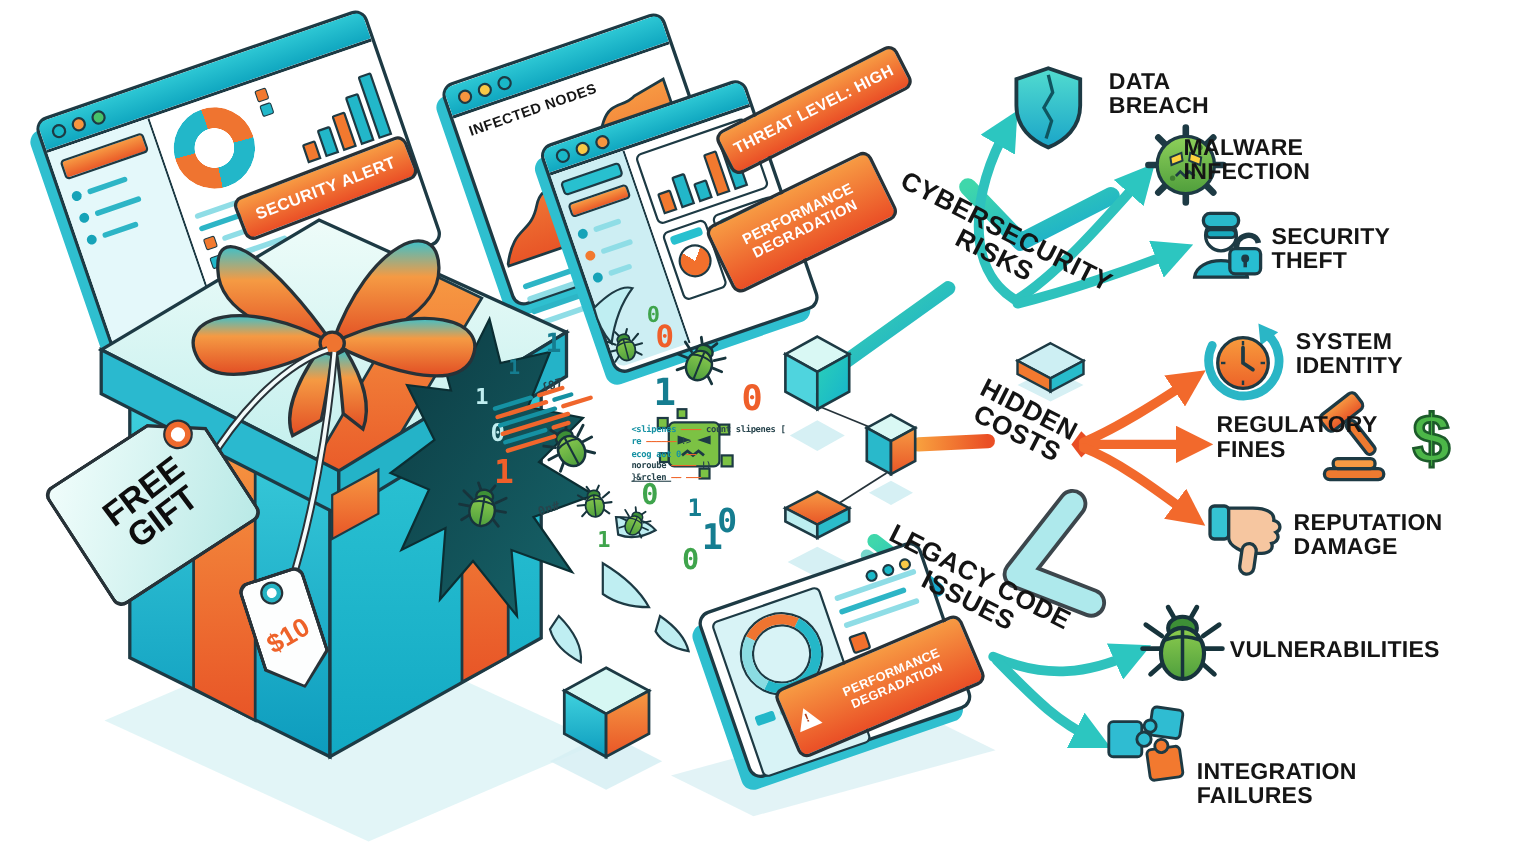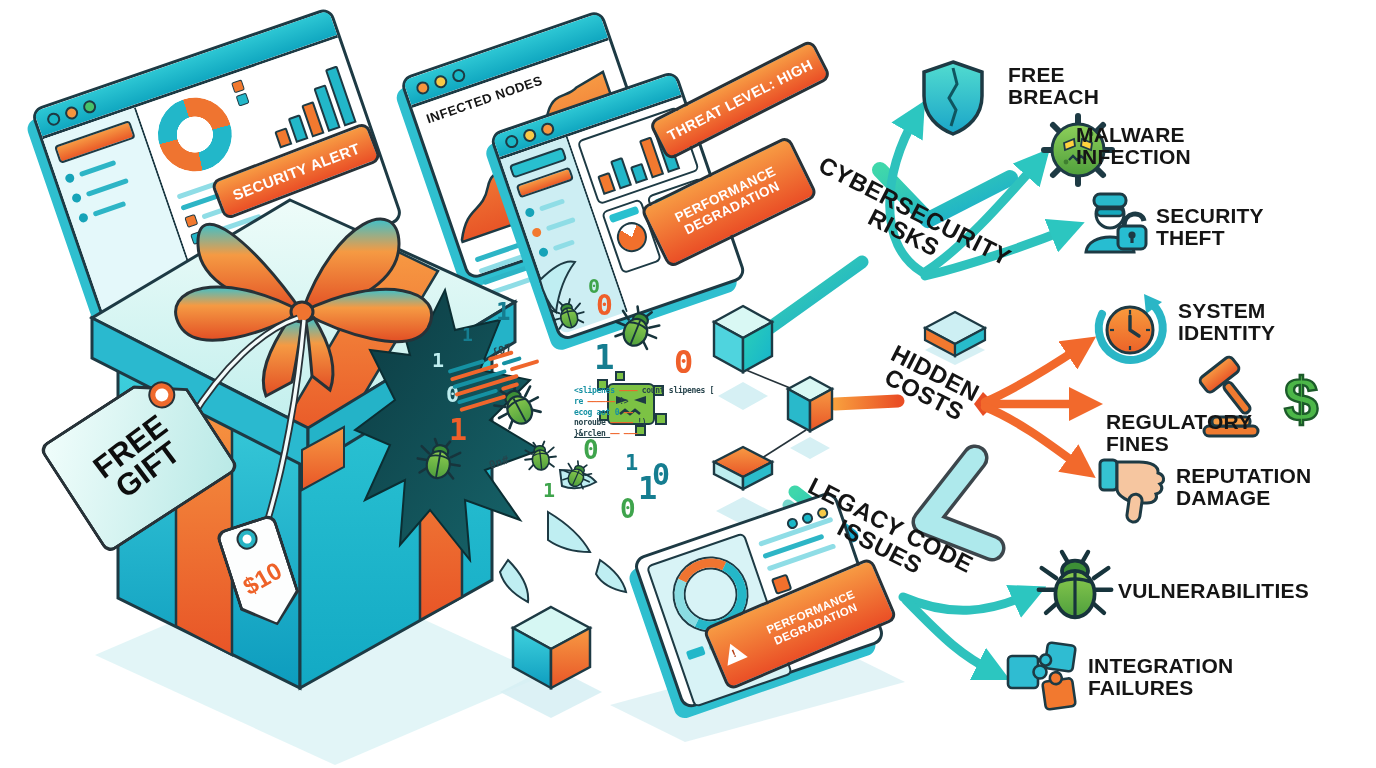--- a/index.html
+++ b/index.html
@@ -564,28 +564,28 @@
   <div class="tag-inner">
       <div class="price-text">$10</div>
     </div>
   <div class="tag-hole"></div>
 </div>
 
 <div class="branch-label" id="lbl-cyber">CYBERSECURITY RISKS</div>
 <div class="branch-label" id="lbl-hidden">HIDDEN COSTS</div>
 <div class="branch-label" id="lbl-legacy">LEGACY CODE ISSUES</div>
 
-<div class="outcome-label" style="left:1008px;top:64px;width:112px">FREE BREACH</div>
+<div class="outcome-label" style="left:1008px;top:64px;width:112px">DATA BREACH</div>
 <div class="outcome-label" style="left:1076px;top:124px;width:135px">MALWARE INFECTION</div>
 <div class="outcome-label" style="left:1156px;top:205px;width:110px">SECURITY THEFT</div>
 <div class="outcome-label" style="left:1178px;top:300px;width:130px">SYSTEM IDENTITY</div>
-<div class="outcome-label" style="left:1106px;top:411px;width:160px">REGULATORY FINES</div>
+<div class="outcome-label" style="left:1106px;top:376px;width:160px">REGULATORY FINES</div>
 <div class="outcome-label" style="left:1176px;top:465px;width:160px">REPUTATION DAMAGE</div>
 <div class="outcome-label" style="left:1118px;top:580px;width:230px">VULNERABILITIES</div>
-<div class="outcome-label" style="left:1088px;top:655px;width:160px">INTEGRATION FAILURES</div>
+<div class="outcome-label" style="left:1088px;top:691px;width:160px">INTEGRATION FAILURES</div>
 
 <div id="digits-layer">
     <span class="digit" style="left: 588px; top: 276px; font-size: 20px; color: rgb(63, 164, 76);">0</span>
     <span class="digit" style="left: 596px; top: 292px; font-size: 28px; color: rgb(239, 95, 42);">0</span>
     <span class="digit" style="left: 496px; top: 300px; font-size: 24px; color: rgb(21, 125, 144);">1</span>
     <span class="digit" style="left: 462px; top: 326px; font-size: 18px; color: rgb(21, 125, 144);">1</span>
     <span class="digit" style="left: 594px; top: 340px; font-size: 34px; color: rgb(21, 125, 144);">1</span>
     <span class="digit" style="left: 674px; top: 346px; font-size: 32px; color: rgb(239, 95, 42);">0</span>
     <span class="digit" style="left: 432px; top: 350px; font-size: 20px; color: rgb(191, 238, 240);">1</span>
     <span class="digit" style="left: 446px; top: 384px; font-size: 22px; color: rgb(191, 238, 240);">0</span>

